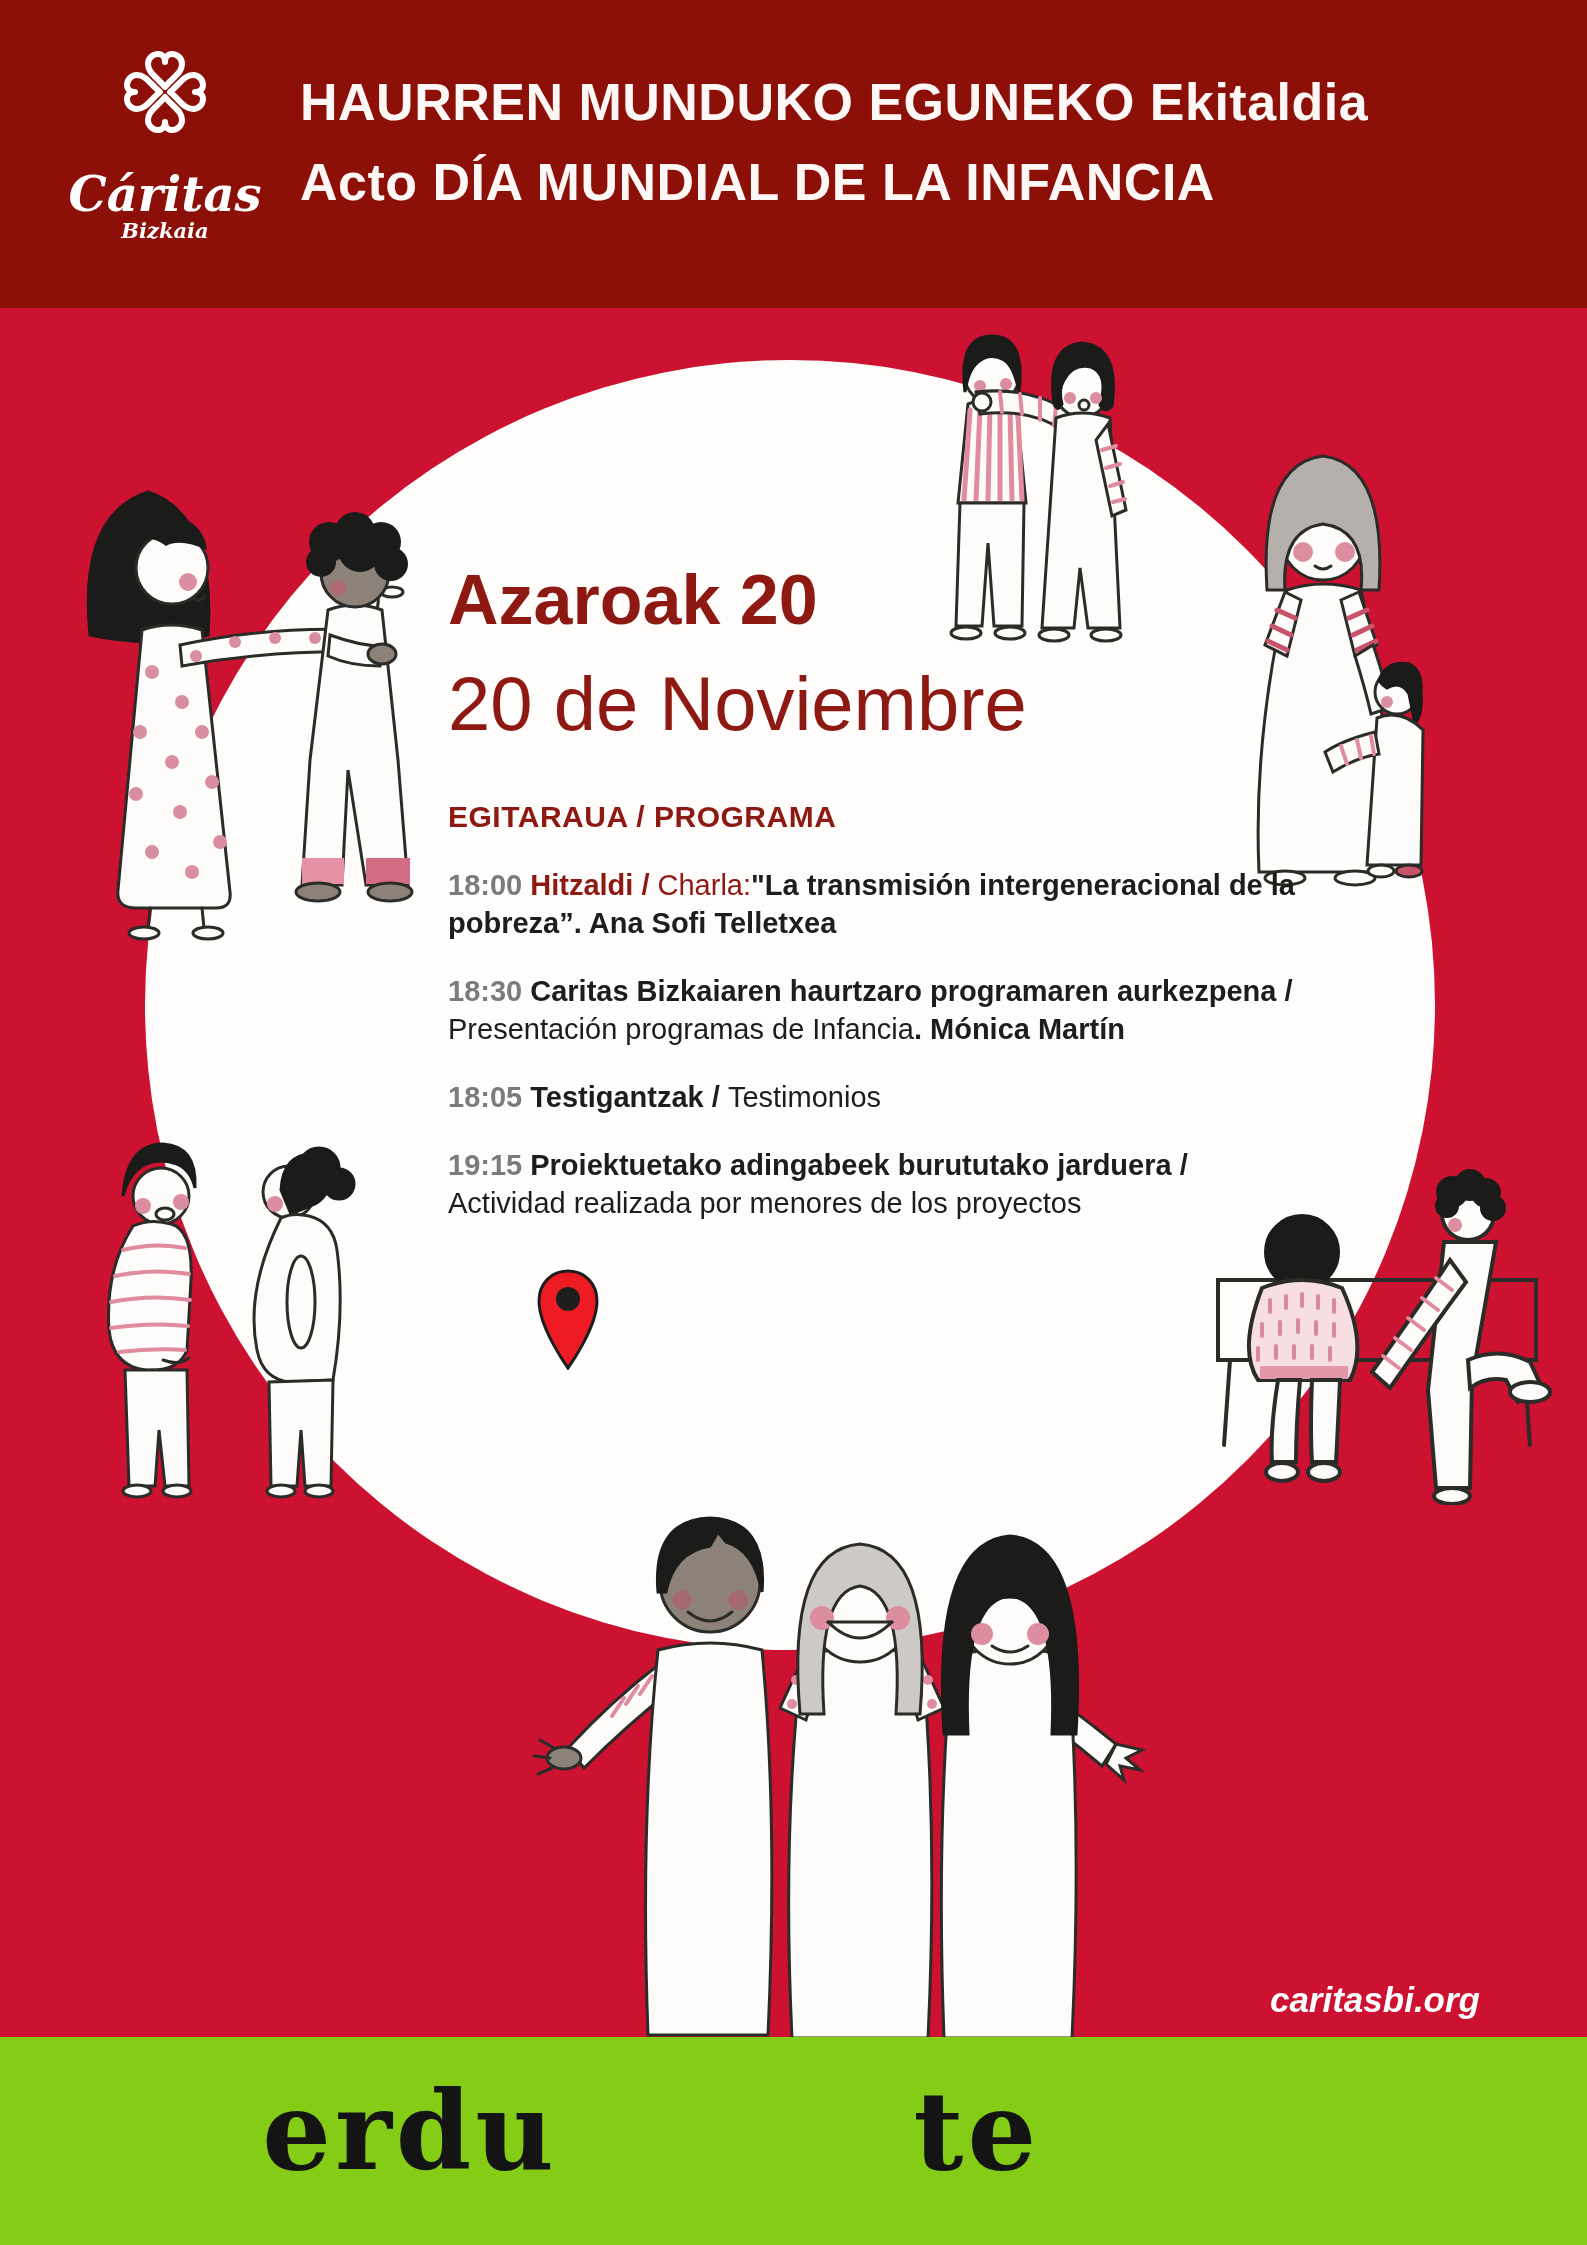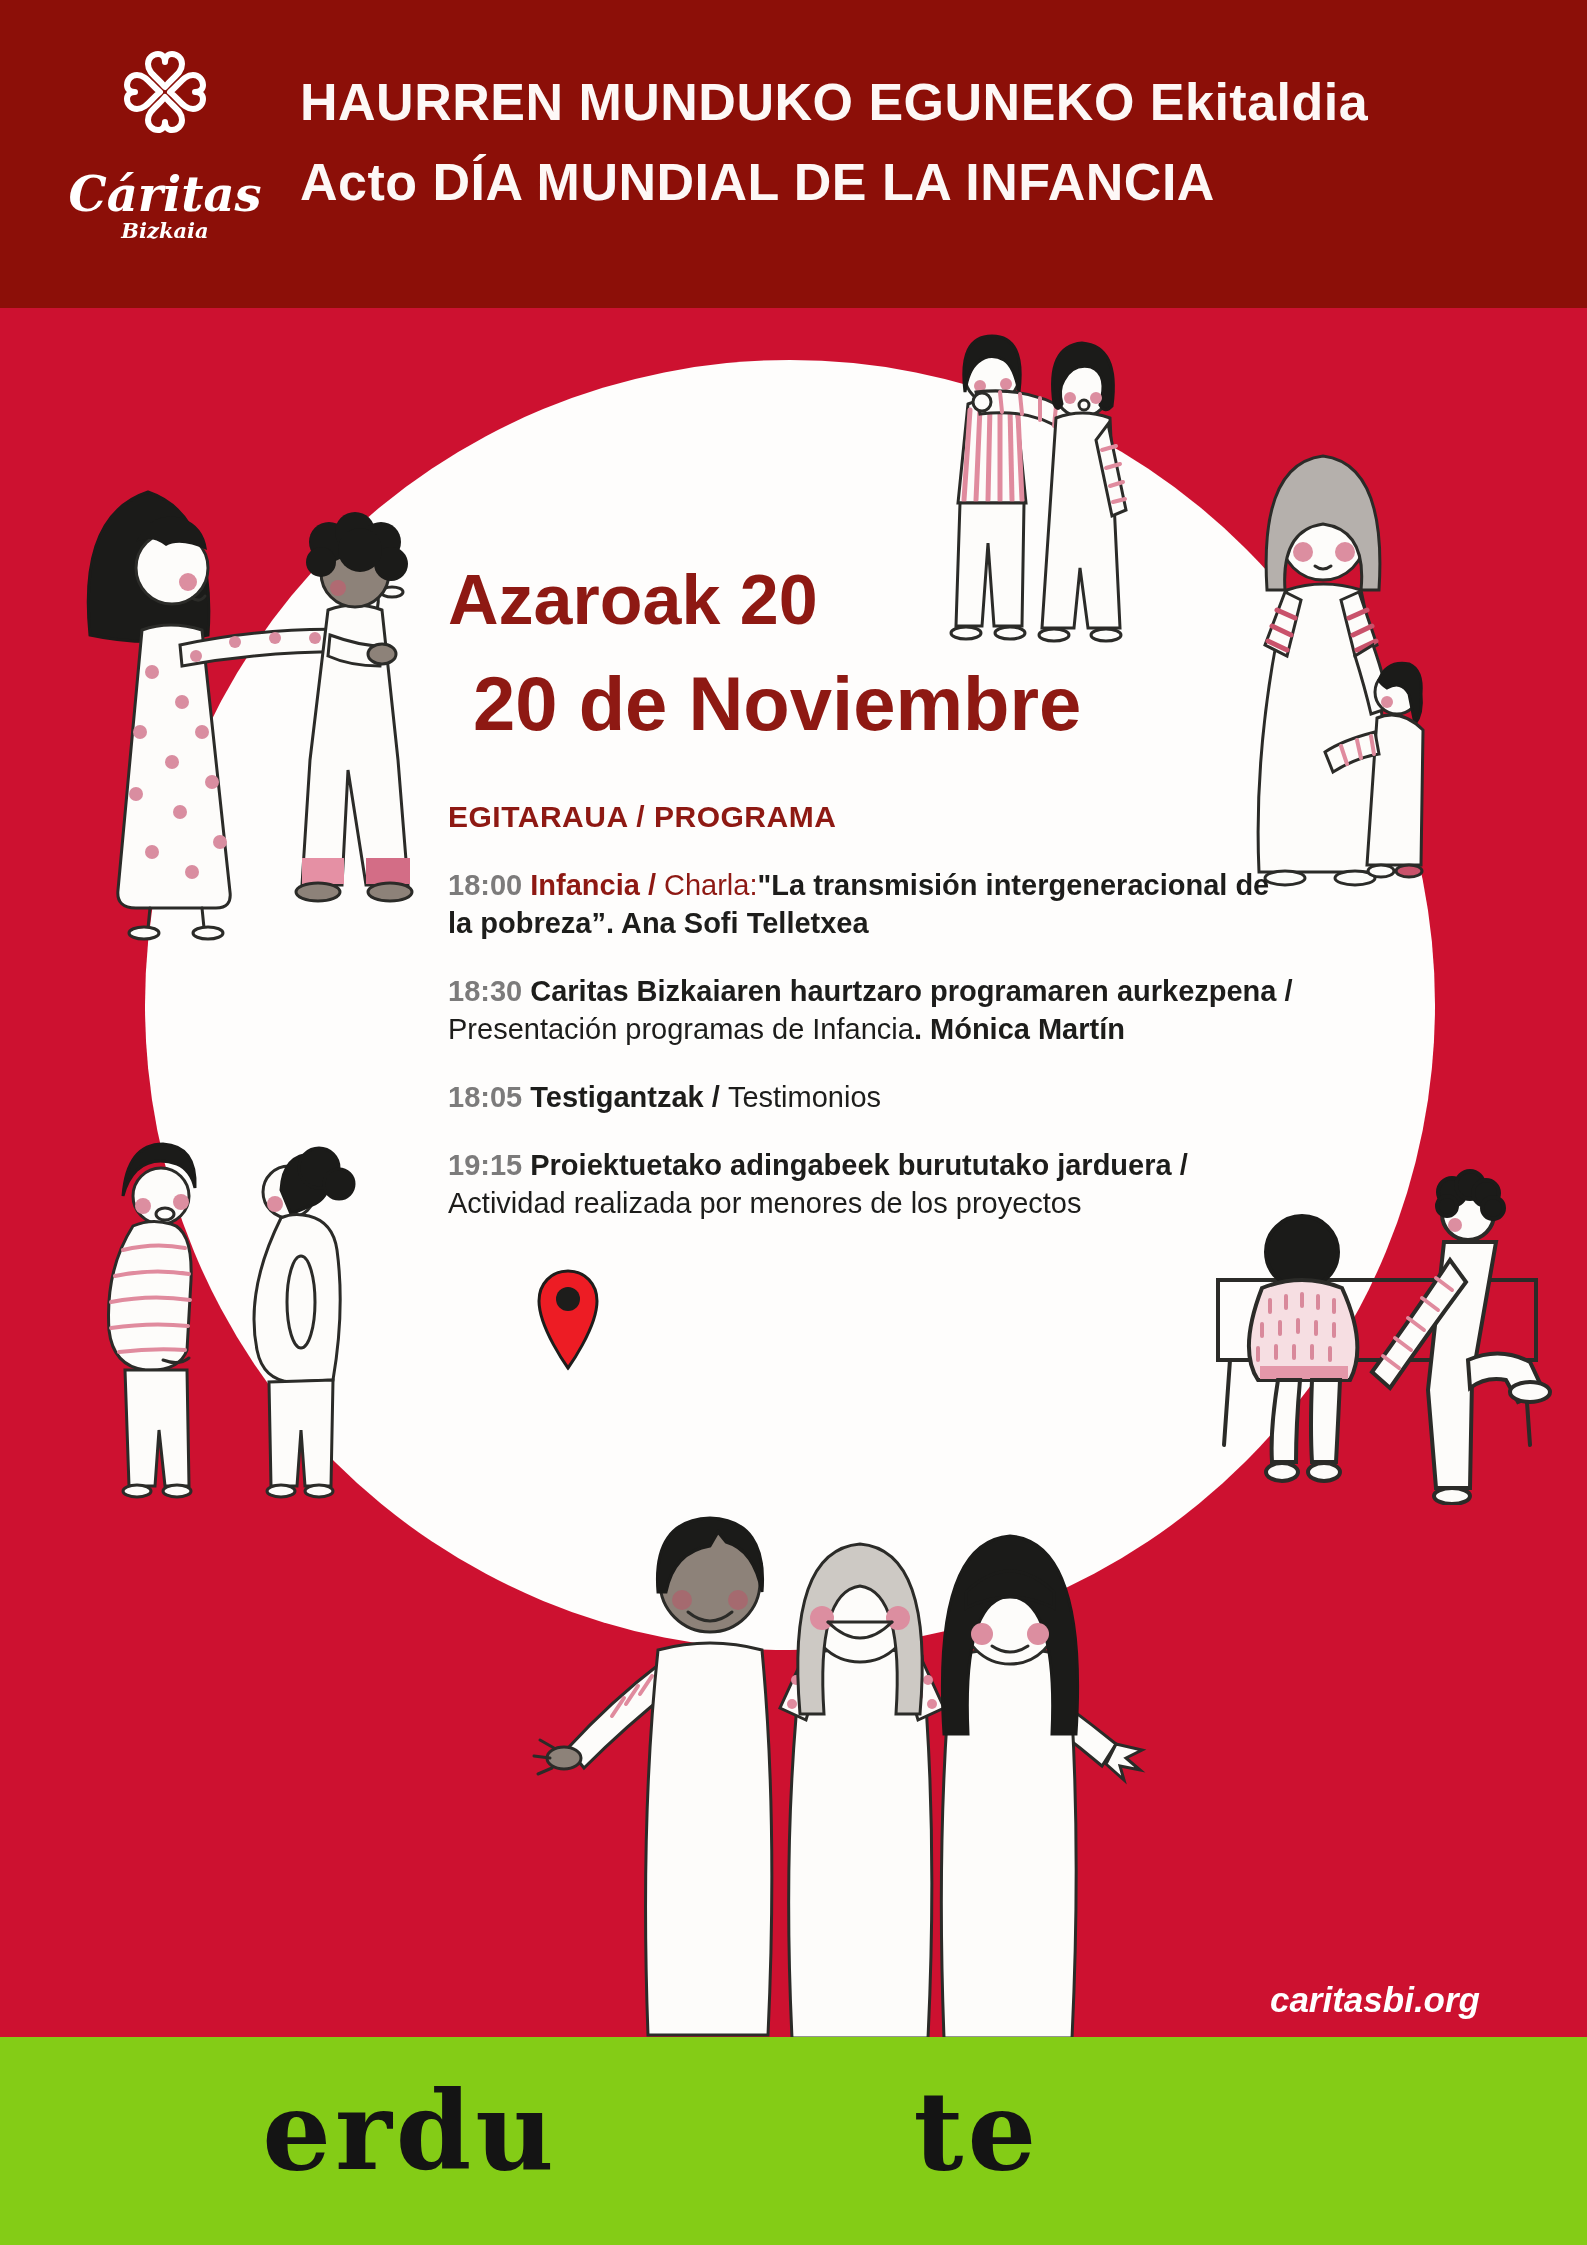--- a/index.html
+++ b/index.html
@@ -12,21 +12,21 @@
   .brand{font-family:"DejaVu Serif",serif;font-style:italic;font-weight:bold;font-size:48px;line-height:48px;}
   .brand-region{font-family:"DejaVu Serif",serif;font-style:italic;font-weight:bold;font-size:21px;line-height:26px;}
   .header-title{position:absolute;left:300px;right:50px;top:62px;text-align:left;color:#fdf8f6;
                 font-weight:bold;font-size:52px;line-height:80px;letter-spacing:0.5px;}
   
   .circle{position:absolute;left:145px;top:360px;width:1290px;height:1290px;border-radius:50%;
           background:#fefdfc;z-index:1;}
   
   .content{position:absolute;left:448px;top:548px;width:860px;z-index:4;}
   .date-eu{font-size:70px;font-weight:bold;color:#8e1913;line-height:104px;}
-  .date-es{font-size:76px;font-weight:bold;color:#8e1913;line-height:104px;margin-left:25px;}
+  .date-es{font-size:76px;font-weight:normal;color:#8e1913;line-height:104px;}
   .program-heading{margin-top:44px;font-size:30px;font-weight:bold;color:#8e1913;letter-spacing:0.5px;}
   .program{margin-top:32px;width:850px;color:#1d1d1b;font-size:29px;line-height:38px;}
   .program .row{margin-bottom:30px;}
   .t-gray{color:#7c7b7b;font-weight:bold;}
   .t-redbold{color:#8e1913;font-weight:bold;}
   .t-red{color:#8e1913;}
   .t-bold{font-weight:bold;color:#1d1d1b;}
   .t-reg{font-weight:normal;color:#1d1d1b;}
   .location{display:flex;align-items:flex-start;margin-top:46px;margin-left:88px;}
   .location .pin{flex:0 0 auto;}
@@ -79,21 +79,21 @@
   </div>
 
   <div class="content">
     <div class="date-eu">Azaroak 20</div>
     <div class="date-es">20 de Noviembre</div>
 
     <div class="program-heading">EGITARAUA / PROGRAMA</div>
 
     <div class="program">
       <div class="row">
-        <span class="t-gray">18:00</span><span> </span><span class="t-redbold">Infancia / </span><span class="t-red">Charla:</span><span class="t-bold">"La transmisión intergeneracional de la pobreza”. Ana Sofi Telletxea</span>
+        <span class="t-gray">18:00</span><span> </span><span class="t-redbold">Hitzaldi / </span><span class="t-red">Charla:</span><span class="t-bold">"La transmisión intergeneracional de la pobreza”. Ana Sofi Telletxea</span>
       </div>
       <div class="row">
         <span class="t-gray">18:30</span><span> </span><span class="t-bold">Caritas Bizkaiaren haurtzaro programaren aurkezpena / </span><span class="t-reg">Presentación programas de Infancia</span><span class="t-bold">. Mónica Martín</span>
       </div>
       <div class="row">
         <span class="t-gray">18:05</span><span> </span><span class="t-bold">Testigantzak / </span><span class="t-reg">Testimonios</span>
       </div>
       <div class="row">
         <span class="t-gray">19:15</span><span> </span><span class="t-bold">Proiektuetako adingabeek burututako jarduera </span><span class="t-bold">/ </span><span class="t-reg">Actividad realizada por menores de los proyectos</span>
       </div>

